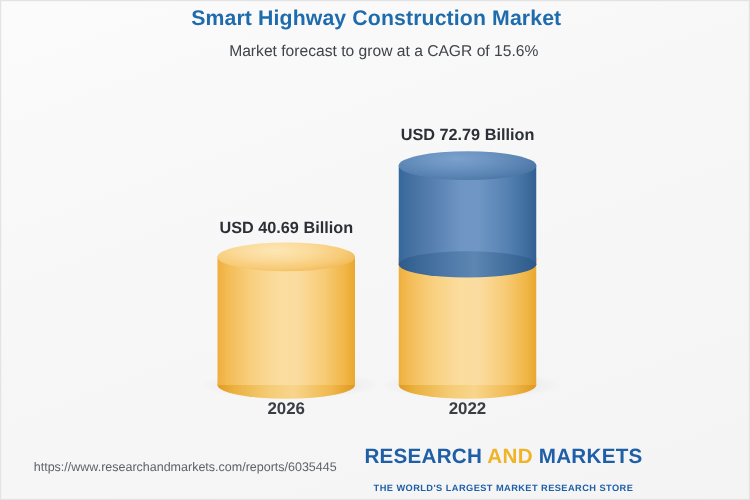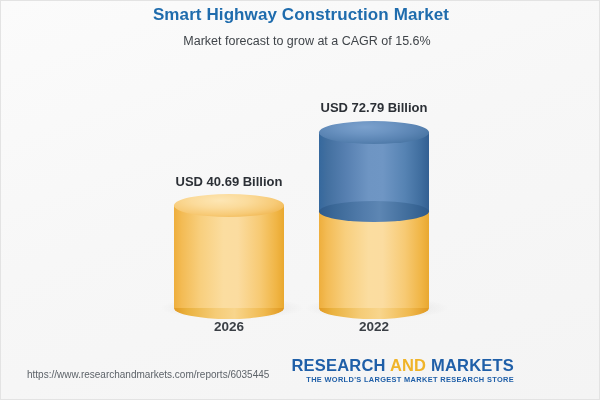--- a/index.html
+++ b/index.html
@@ -180,33 +180,33 @@
     left: 26px;
     top: 25px;
     font-size: 10px;
     color: #5d6369;
     white-space: nowrap;
   }
   #logo {
     position: absolute;
     right: 22px;
     top: 12px;
-    text-align: right;
+    text-align: center;
   }
   #logo-wordmark {
     font-size: 16.5px;
     font-weight: bold;
     letter-spacing: 0.2px;
     line-height: 19px;
     white-space: nowrap;
   }
   .logo-blue { color: #1f5fa8; }
   .logo-gold { color: #f0b429; }
   #logo-tagline {
-    margin-top: 0;
+    margin-top: 11px;
     font-size: 7.4px;
     font-weight: bold;
     color: #1f5fa8;
     letter-spacing: 0.35px;
     white-space: nowrap;
   }
 </style>
 </head>
 <body>
 

